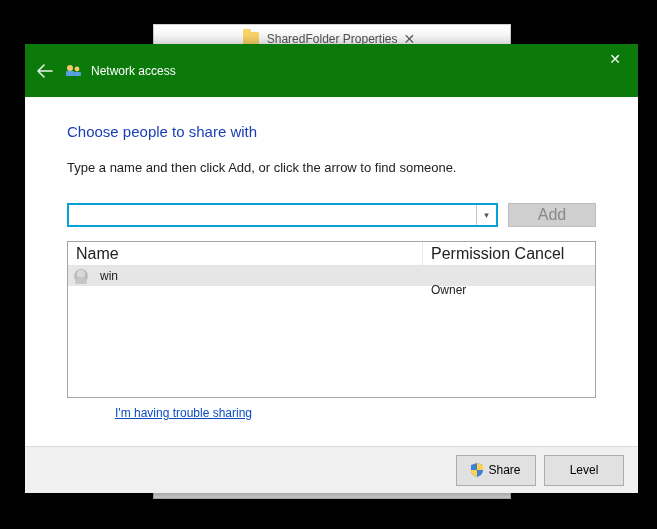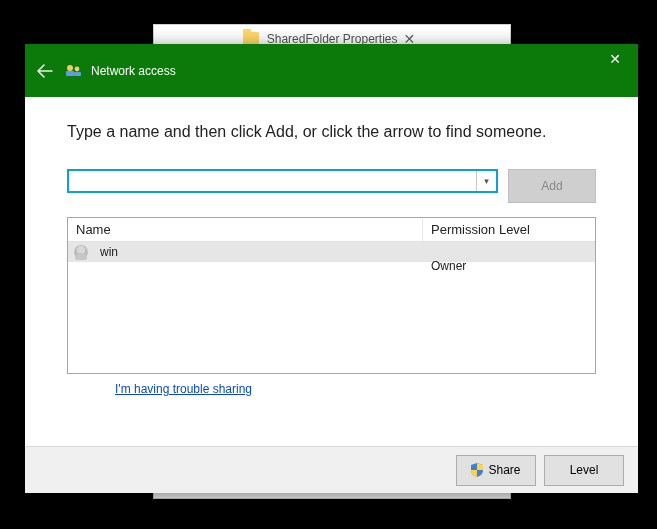--- a/index.html
+++ b/index.html
@@ -52,44 +52,44 @@
       position: absolute; right: 0; top: 0; width: 46px; height: 30px;
       display: flex; align-items: center; justify-content: center;
       color: #fff; font-size: 14px; font-family: sans-serif;
     }
 
     .body {
       flex: 1; padding: 26px 42px 12px 42px; font-size: 12px; color: #222;
       display: flex; flex-direction: column;
     }
     .heading { color: #1a3fb5; font-size: 15px; font-weight: 400; margin-bottom: 20px; }
-    .instruction { color: #222; margin-bottom: 28px; font-size: 16px; }
+    .instruction { color: #222; margin-bottom: 28px; font-size: 13px; }
 
     .input-row { display: flex; gap: 10px; align-items: stretch; margin-bottom: 14px; }
     .combo {
       flex: 1; display: flex; border: 2px solid #0aa0d8; height: 24px; background: #fff;
     }
     .combo input {
       flex: 1; border: none; outline: none; font-size: 12px; padding: 0 6px; background: transparent;
     }
     .combo .drop {
       width: 20px; display: flex; align-items: center; justify-content: center;
       border-left: 1px solid #c7c7c7; color: #555; font-size: 9px;
     }
     .add-btn {
-      width: 88px; height: 34px; background: #cfcfcf; border: 1px solid #bfbfbf;
-      color: #888; font-size: 12px; display: flex; align-items: center; justify-content: center;
+      width: 88px; height: 24px; background: #cfcfcf; border: 1px solid #bfbfbf;
+      color: #888; font-size: 16px; display: flex; align-items: center; justify-content: center;
     }
 
     .listbox {
       border: 1px solid #a6a6a6; height: 157px; background: #fff; overflow: hidden;
     }
     .listhead {
       display: flex; height: 24px; background: #fff; border-bottom: 1px solid #e2e2e2;
-      font-size: 13px; color: #222;
+      font-size: 16px; color: #222;
     }
     .col-name { flex: 0 0 355px; padding-left: 8px; display: flex; align-items: center; border-right: 1px solid #e8e8e8; }
     .col-perm { flex: 1; padding-left: 8px; display: flex; align-items: center; }
     .listrow {
       display: flex; height: 20px; background: #e6e6e6; font-size: 12px; align-items: center;
     }
     .listrow .cell-name { flex: 0 0 355px; padding-left: 6px; display: flex; align-items: center; gap: 12px; }
     .listrow .cell-perm { flex: 1; padding-left: 8px; margin-top: 28px; }
     .user-glyph { width: 14px; height: 14px; border-radius: 50%; background: radial-gradient(circle at 50% 35%, #d8d8d8 35%, #bdbdbd 36%); position: relative; }
     .user-glyph::after {
@@ -141,36 +141,37 @@
           <circle cx="12" cy="6" r="2.4" fill="#f3c96b"></circle>
           <rect x="9" y="9" width="7" height="4" rx="1" fill="#5aa0e6"></rect>
         </svg>
       </span>
       <span>Network access</span>
     </div>
     <div class="close-x">✕</div>
   </div>
 
   <div class="body">
+    <div class="heading">Choose people to share with</div>
     <div class="instruction">Type a name and then click Add, or click the arrow to find someone.</div>
 
     <div class="input-row">
       <div class="combo">
         <input type="text" value="" style="">
         <div class="drop">▾</div>
       </div>
       <div class="add-btn">
         <span>Add</span>
       </div>
     </div>
 
     <div class="listbox">
       <div class="listhead">
         <div class="col-name">Name</div>
-        <div class="col-perm">Permission Level</div>
+        <div class="col-perm">Permission Cancel</div>
       </div>
       <div class="listrow">
         <div class="cell-name">
           <span class="user-glyph"></span>
           <span>win</span>
         </div>
         <div class="cell-perm">Owner</div>
       </div>
     </div>
 

